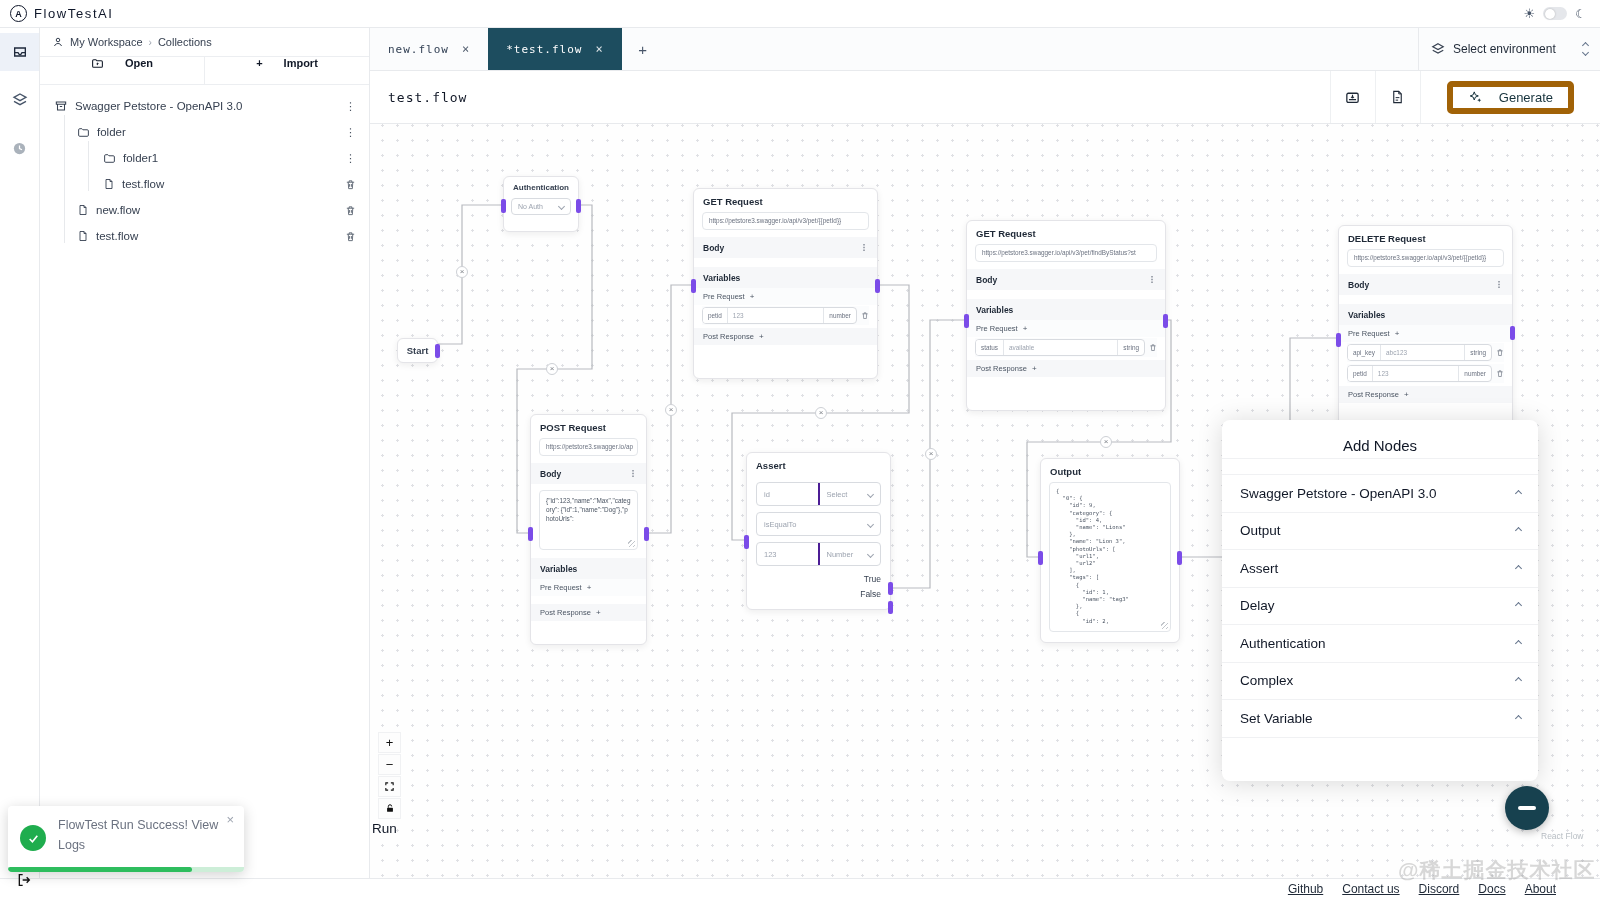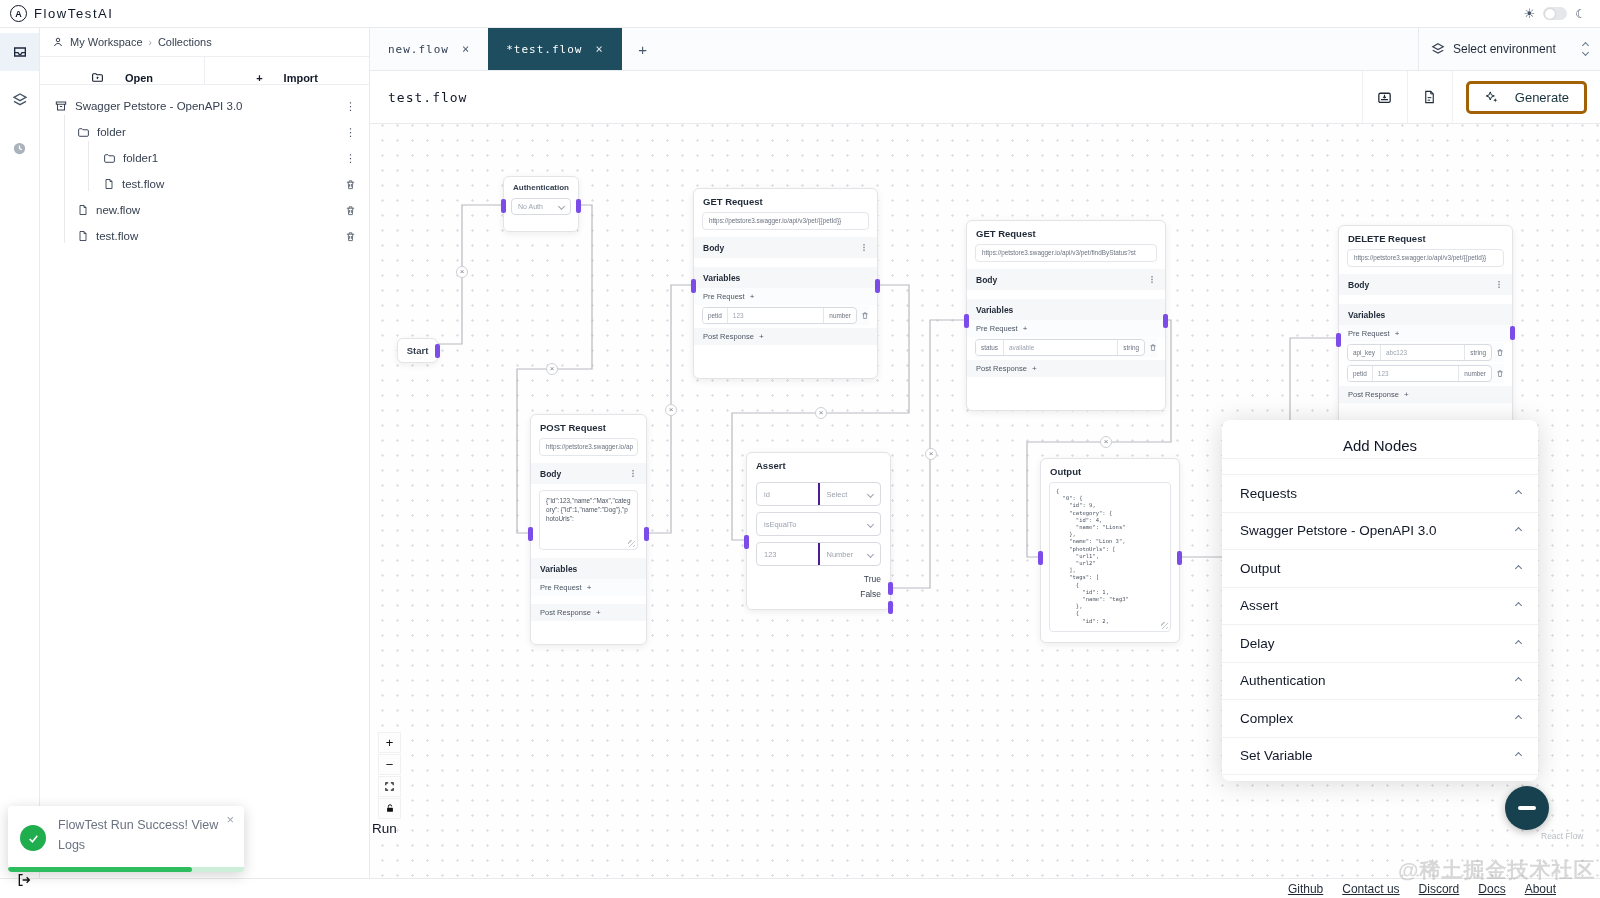--- a/index.html
+++ b/index.html
@@ -21,21 +21,21 @@
 .app{display:flex;height:870px}
 .rail{width:40px;border-right:1px solid #e8eaed;padding-top:5px;background:#fff}
 .rail-btn{width:39px;height:38px;display:flex;align-items:center;justify-content:center}
 .rail-btn.active{background:#edf1f8}
 .rail-gap{height:10px}
 
 .sidepanel{width:330px;border-right:1px solid #e8eaed;display:flex;flex-direction:column;background:#fff}
 .breadcrumb{height:29px;border-bottom:1px solid #eceef1;display:flex;align-items:center;gap:6px;padding:0 12px;font-size:11px;color:#374151}
 .crumb-sep{color:#9ca3af;font-size:10px}
 .actions{height:28px;border-bottom:1px solid #eceef1;display:flex}
-.action-btn{flex:1;display:flex;align-items:flex-end;justify-content:center;gap:21px;font-size:11px;font-weight:600;color:#111827;cursor:pointer}
+.action-btn{flex:1;display:flex;align-items:flex-start;justify-content:center;gap:21px;font-size:11px;font-weight:600;color:#111827;cursor:pointer}
 .action-btn.first{border-right:1px solid #eceef1}
 .tree{position:relative;padding-top:8px;flex:1}
 .tree-row{height:26px;display:flex;align-items:center;gap:7px;font-size:11.5px;color:#374151;padding-right:13px}
 .lvl0{padding-left:14px}.lvl1{padding-left:37px}.lvl2{padding-left:63px}
 .tree-action{margin-left:auto;color:#4b5563;font-size:11px;line-height:1;cursor:pointer;display:flex;align-items:center}
 .guide{position:absolute;width:1px;background:#e7e9ec}
 
 
 .main{flex:1;display:flex;flex-direction:column;position:relative;min-width:0}
 .tabbar{height:43px;display:flex;align-items:stretch;background:#fbfcfd;border-bottom:1px solid #e8eaed}
@@ -47,21 +47,21 @@
 .updown{margin-left:auto;display:flex;flex-direction:column;gap:2px;align-items:center}
 .chev{width:5px;height:5px;border-right:1.2px solid #64748b;border-bottom:1.2px solid #64748b;transform:rotate(45deg)}
 .chev.up{transform:rotate(-135deg)}
 .chev.gray{border-color:#9ca3af}
 
 .flowheader{height:53px;border-bottom:1px solid #e8eaed;display:flex;align-items:center;background:#fff}
 .flowtitle{font-family:"DejaVu Sans Mono",monospace;font-size:13px;letter-spacing:1px;color:#111827;padding-left:18px}
 .fh-right{margin-left:auto;display:flex;align-items:center;height:100%}
 .fh-sep{width:1px;height:100%;background:#eef0f2}
 .fh-icon{width:44px;height:100%;display:flex;align-items:center;justify-content:center;color:#1f2937;cursor:pointer}
-.generate{margin:0 13px;height:33px;padding:0 15px;border:3px solid #a16207;border-radius:5px;background:#fff;display:flex;align-items:center;gap:16px;font-size:13px;color:#16323c;cursor:pointer}
+.generate{margin:0 26px;height:33px;padding:0 15px;border:6px solid #a16207;border-radius:5px;background:#fff;display:flex;align-items:center;gap:16px;font-size:13px;color:#16323c;cursor:pointer}
 
 
 .canvas{position:relative;flex:1;overflow:hidden;background-color:#fefefe;background-image:radial-gradient(#dfe0e4 1px,transparent 1.2px);background-size:15px 15px;background-position:5px 9px}
 .edges{position:absolute;left:0;top:0;z-index:1}
 .edge-x{position:absolute;width:12px;height:12px;border-radius:50%;background:#fff;border:1px solid #cdd0d5;color:#7b7f86;font-size:8px;line-height:10px;text-align:center;z-index:2;cursor:pointer}
 .handle{position:absolute;width:5px;height:14px;background:#7b4ce8;border-radius:2px;z-index:4;cursor:crosshair}
 
 .node{position:absolute;background:#fff;border:1px solid #e4e4e8;border-radius:6px;box-shadow:0 2px 7px rgba(0,0,0,.07);z-index:3;font-size:8px;color:#374151}
 .n-title{font-size:9.5px;font-weight:600;color:#1f2937;padding:7px 9px 5px}
 .url-box{margin:0 8px;border:1px solid #e3e6ea;border-radius:4px;height:18px;line-height:16px;padding:0 6px;font-size:6.4px;color:#6b7280;white-space:nowrap;overflow:hidden;background:#fff}
@@ -522,24 +522,20 @@
         </div>
         <div class="handle" style="left:-3px;top:107px"></div>
         <div class="handle" style="right:-3px;top:100px"></div>
       </div>
 
       <div class="addpanel">
         <div class="ap-title">Add Nodes</div>
         <div class="ap-hr"></div>
         <div class="ap-gap"></div>
         <div class="ap-item">
-            <span>Requests</span>
-            <span class="chev up"></span>
-          </div>
-        <div class="ap-item">
             <span>Swagger Petstore - OpenAPI 3.0</span>
             <span class="chev up"></span>
           </div>
         <div class="ap-item">
             <span>Output</span>
             <span class="chev up"></span>
           </div>
         <div class="ap-item">
             <span>Assert</span>
             <span class="chev up"></span>

